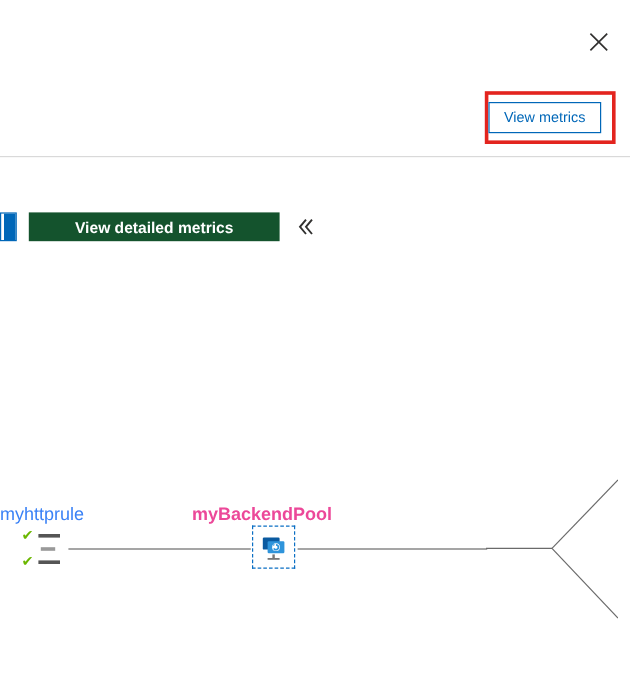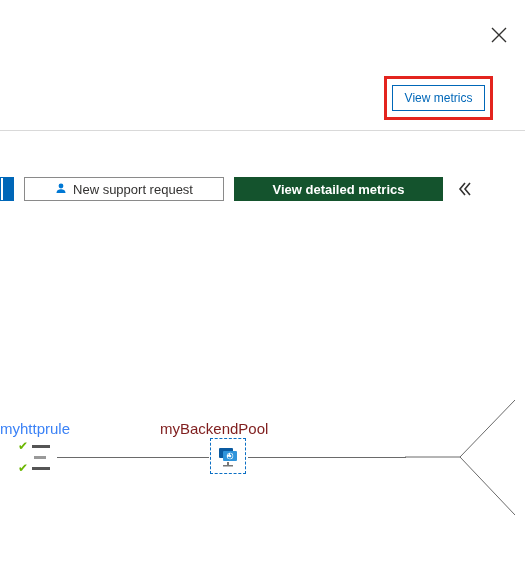--- a/index.html
+++ b/index.html
@@ -1,35 +1,35 @@
 <!DOCTYPE html>
 <html><head>
   <meta charset="utf-8">
   <style>
     * { box-sizing: border-box; margin: 0; padding: 0; }
     html, body { width: 525px; height: 565px; background: #fff; font-family: "Segoe UI", Arial, sans-serif; overflow: hidden; position: relative; }
 
     .close-btn { position: absolute; top: 22px; right: 13px; width: 26px; height: 26px; display:flex; align-items:center; justify-content:center; cursor:pointer; }
     .close-btn svg { width: 16px; height: 16px; }
 
-    .view-metrics-wrap { position:absolute; top: 76px; left: 384px; width: 109px; height: 44px; border: 3px solid #e3241e; display:flex; align-items:center; justify-content:center; }
+    .view-metrics-wrap { position:absolute; top: 76px; left: 404px; width: 109px; height: 44px; border: 3px solid #e3241e; display:flex; align-items:center; }
     .view-metrics-btn { border: 1px solid #0067b8; color: #0067b8; background:#fff; font-size: 12px; padding: 6px 12px; line-height: 1; cursor:pointer; }
 
     .divider { position:absolute; top: 130px; left:0; width: 100%; height:1px; background:#d9d9d9; }
 
     .toolbar { position:absolute; top: 177px; left:0; width: 100%; display:flex; align-items:center; gap: 10px; }
     .blue-square { width: 14px; height:24px; border:1px solid #0067b8; background: linear-gradient(to right, #fff 0 2px, #0067b8 2px); }
     .outline-btn { border:1px solid #8a8a8a; background:#fff; color:#323130; font-size:13px; height: 24px; padding: 0 18px; display:flex; align-items:center; gap:6px; cursor:pointer; width: 200px; justify-content:center; }
     .outline-btn .p-icon svg{ width:12px; height:12px; }
     .primary-btn { background:#14532d; color:#fff; border:none; font-size:13px; font-weight:600; height:24px; padding: 0 20px; cursor:pointer; width:209px; }
     .chevrons { margin-left: 4px; cursor:pointer; display:flex; align-items:center; }
     .chevrons svg{ width:16px; height:16px; }
 
     .label-rule { position:absolute; top:420px; left:0; font-size:15px; color:#3b82f6; }
-    .label-pool { position:absolute; top:420px; left:160px; font-size:15px; color:#7f1d1d; }
+    .label-pool { position:absolute; top:420px; left:160px; font-size:15px; color:#ec4899;font-weight:bold; }
 
     .list-icon { position:absolute; top:442px; left:18px; }
     .list-icon .check { color:#6bb700; font-size:12px; line-height:12px; }
     .list-icon .bar1 { display:inline-block; width:18px; height:3px; background:#555; margin-left:4px; vertical-align:middle; }
     .list-icon .bar2 { display:inline-block; width:12px; height:3px; background:#999; margin-left:4px; vertical-align:middle; }
     .list-icon .row { height:8px; display:flex; align-items:center; margin-bottom:3px;}
 
     .pool-icon { position:absolute; top:438px; left:210px; width:36px; height:36px; border:1px dashed #0b6fc4; display:flex; align-items:center; justify-content:center; }
     .pool-icon svg { width:22px; height:22px; }
 
@@ -49,29 +49,20 @@
 </div>
 
 <div class="view-metrics-wrap">
   <button class="view-metrics-btn">View metrics</button>
 </div>
 
 <div class="divider"></div>
 
 <div class="toolbar">
   <div class="blue-square"></div>
-  <button class="outline-btn">
-    <span class="p-icon">
-      <svg viewBox="0 0 12 12">
-          <circle cx="6" cy="4" r="2.4" fill="#0078d4"></circle>
-          <path d="M1.5 11 C1.5 8 4 7.2 6 7.2 C8 7.2 10.5 8 10.5 11" fill="#0078d4"></path>
-        </svg>
-    </span>
-    <span>New support request</span>
-  </button>
   <button class="primary-btn">View detailed metrics</button>
   <div class="chevrons">
     <svg viewBox="0 0 16 16">
       <path d="M8 2 L3 8 L8 14" stroke="#323130" stroke-width="1.6" fill="none"></path>
       <path d="M13 2 L8 8 L13 14" stroke="#323130" stroke-width="1.6" fill="none"></path>
     </svg>
   </div>
 </div>
 
 <div class="label-rule">myhttprule</div>

